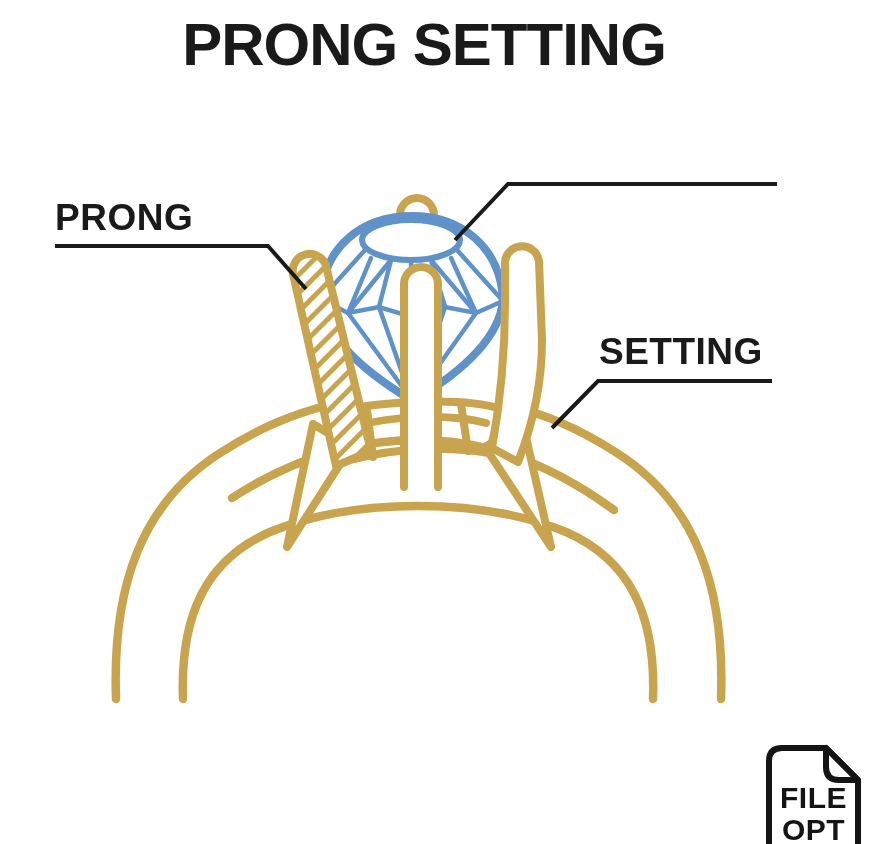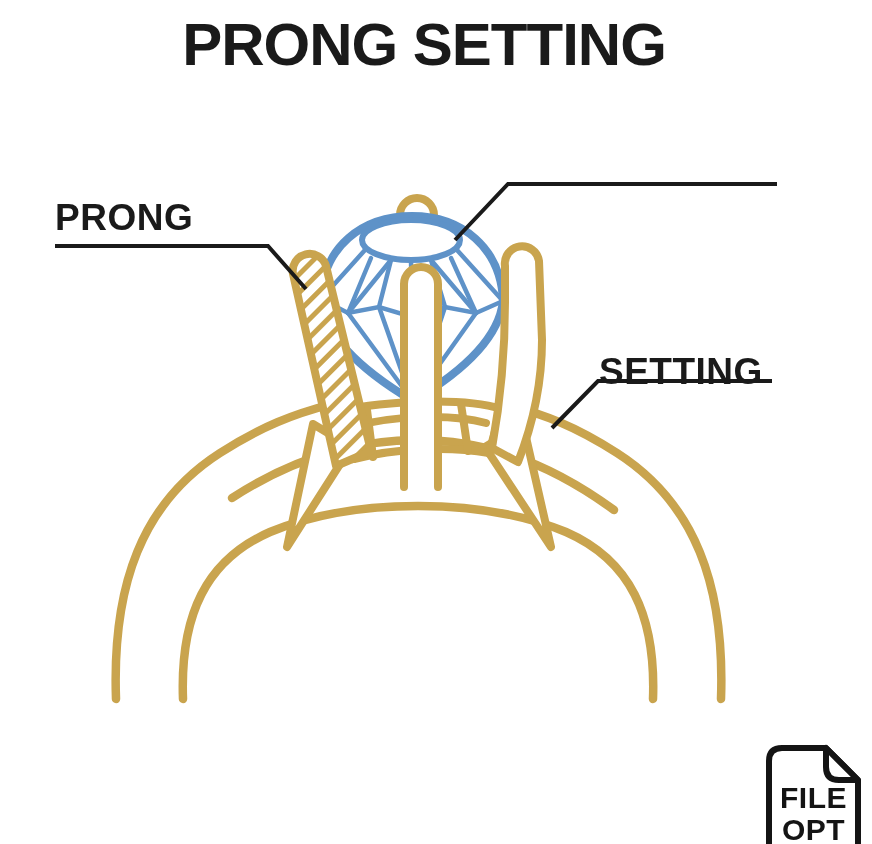--- a/index.html
+++ b/index.html
@@ -29,21 +29,21 @@
   .callout {
     position: absolute;
     font-size: 37px;
     font-weight: 700;
     letter-spacing: 0.5px;
     color: var(--ink);
     white-space: nowrap;
   }
   .callout.prong    { left: 55px;  top: 197px; }
   .callout.gemstone { left: 548px; top: 133px; }
-  .callout.setting  { left: 599px; top: 331px; margin-top: 20px; }
+  .callout.setting  { left: 599px; top: 331px; }
   .diagram-svg { position: absolute; left: 0; top: 0; }
 
   
   .gl  { stroke: var(--gold); stroke-width: 8.5; fill: none; stroke-linecap: round; }
   .gf  { stroke: var(--gold); stroke-width: 8;   fill: #fff; stroke-linejoin: round; stroke-linecap: round; }
   .gt  { stroke: var(--gold); stroke-width: 8;   fill: none; stroke-linecap: round; }
   .bl-out { stroke: var(--blue); stroke-width: 8;   fill: #fff; stroke-linejoin: round; }
   .bl-f   { stroke: var(--blue); stroke-width: 4.5; fill: none; stroke-linecap: round; }
   .bl-t   { stroke: var(--blue); stroke-width: 6;   fill: #fff; }
   .leader { stroke: var(--ink); stroke-width: 4; fill: none; stroke-linejoin: miter; }

